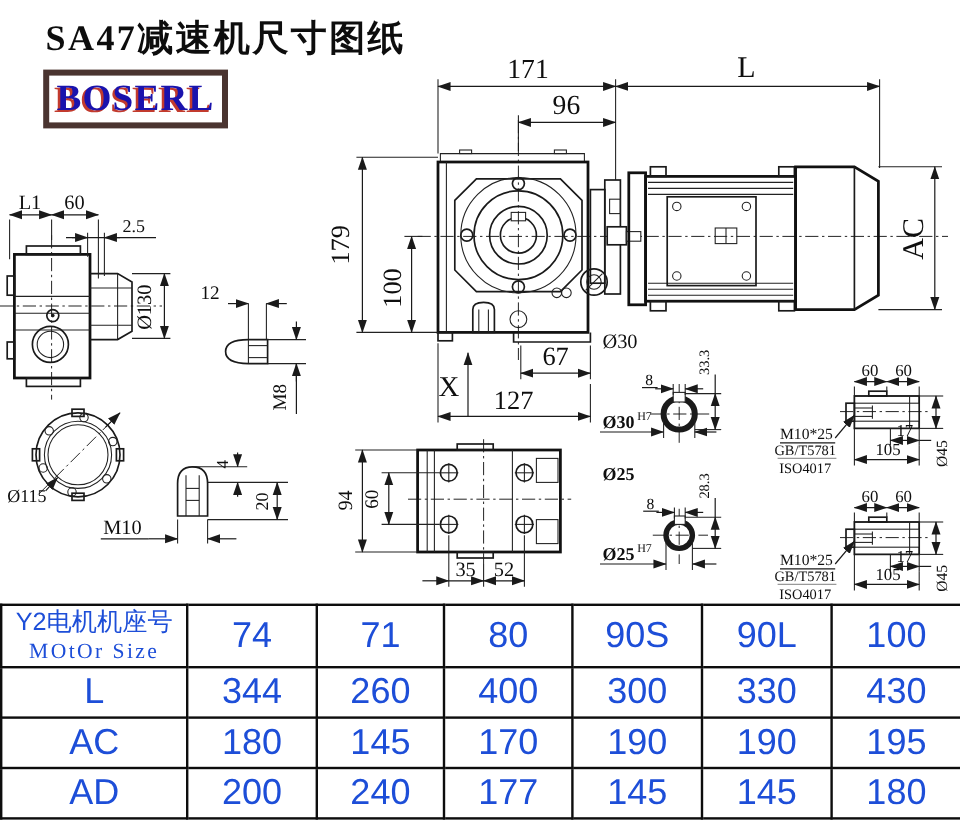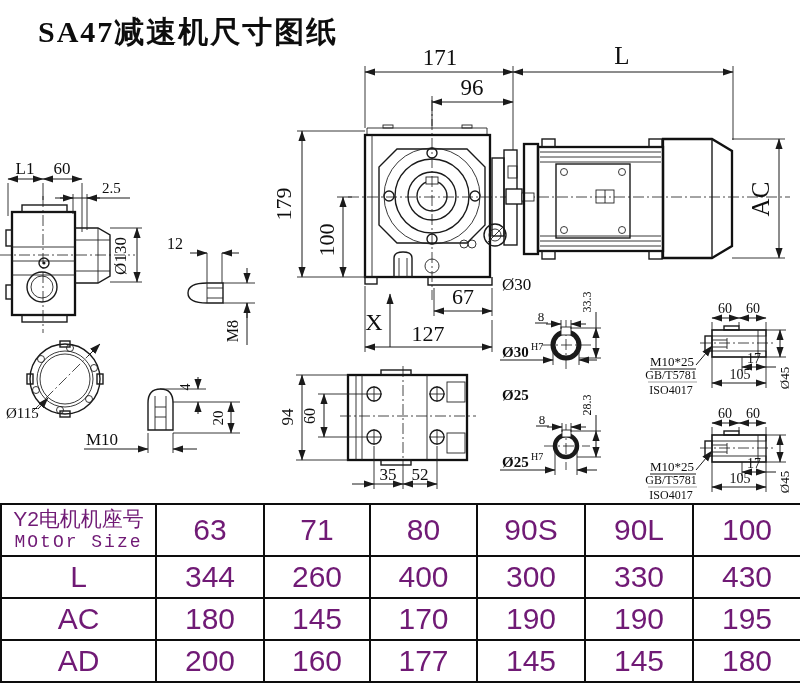--- a/index.html
+++ b/index.html
@@ -16,32 +16,35 @@
   .s-md{stroke:#1a1a1a;stroke-width:1.4;fill:none;}
   .s-th{stroke:#222;stroke-width:0.9;fill:none;}
   .s-dim{stroke:#1a1a1a;stroke-width:1;fill:none;}
   .s-cl{stroke:#1a1a1a;stroke-width:0.8;fill:none;stroke-dasharray:11 3 2 3;}
   .wf{fill:#fff;}
   text.d{fill:#0f0f0f;font-family:"Liberation Serif",serif;}
   .gray{fill:#777;}
   table.dim-table{position:absolute;left:0;top:503px;width:800px;border-collapse:collapse;
         table-layout:fixed;background:#fff;}
   table.dim-table td{border:2.5px solid #0d0d0d;text-align:center;vertical-align:middle;
-        font-family:"Liberation Sans",sans-serif;font-size:30px;color:#701a75;padding:0;}
+        font-family:"Liberation Sans",sans-serif;font-size:30px;color:#1d4ed8;padding:0;}
   table.dim-table tr:nth-child(1) td{height:50px;}
   table.dim-table tr:nth-child(n+2) td{height:40px;}
   .hdr-cn{font-size:21px;line-height:24px;}
-  .hdr-en{font-family:Liberation Mono, monospace;font-size:18px;line-height:22px;letter-spacing:2px;}
+  .hdr-en{font-family:Liberation Serif, serif;font-size:18px;line-height:22px;letter-spacing:2px;}
 </style>
 </head>
 <body>
 
 <div id="stage">
 
   <div id="title">SA47减速机尺寸图纸</div>
+  <div id="logo">
+    <span>BOSERL</span>
+  </div>
 
   <svg width="800" height="505" viewBox="0 0 800 505">
     <defs>
       <marker id="arw" viewBox="0 0 10 8" refX="9.5" refY="4" markerWidth="11" markerHeight="9" orient="auto-start-reverse">
         <path d="M0,0.6 L10,4 L0,7.4 Z" fill="#1a1a1a"></path>
       </marker>
       <pattern id="hatch" width="5" height="5" patternUnits="userSpaceOnUse" patternTransform="rotate(45)">
         <line x1="0" y1="0" x2="0" y2="5" stroke="#555" stroke-width="1"></line>
       </pattern>
     </defs>
@@ -431,21 +434,21 @@
         <col style="width:108px">
         <col style="width:108px">
         <col style="width:108px">
     </colgroup>
     <tbody>
         <tr>
       <td>
         <div class="hdr-cn">Y2电机机座号</div>
         <div class="hdr-en">MOtOr Size</div>
       </td>
-      <td>63</td>
+      <td>74</td>
       <td>71</td>
       <td>80</td>
       <td>90S</td>
       <td>90L</td>
       <td>100</td>
     </tr>
     <tr>
       <td>L</td>
       <td>344</td>
       <td>260</td>
@@ -459,21 +462,21 @@
       <td>180</td>
       <td>145</td>
       <td>170</td>
       <td>190</td>
       <td>190</td>
       <td>195</td>
     </tr>
     <tr>
       <td>AD</td>
       <td>200</td>
-      <td>160</td>
+      <td>240</td>
       <td>177</td>
       <td>145</td>
       <td>145</td>
       <td>180</td>
     </tr>
   </tbody>
     </table>
 </div>
 
 </body></html>

